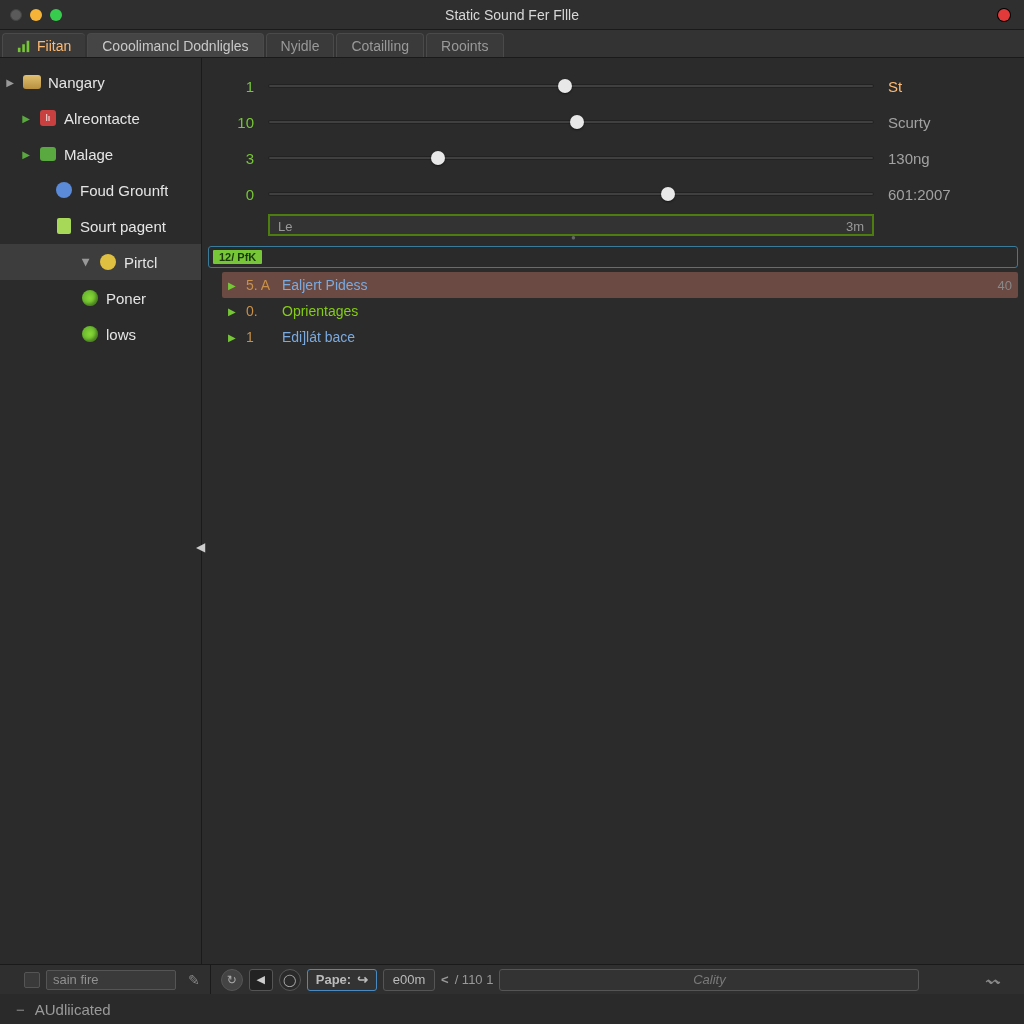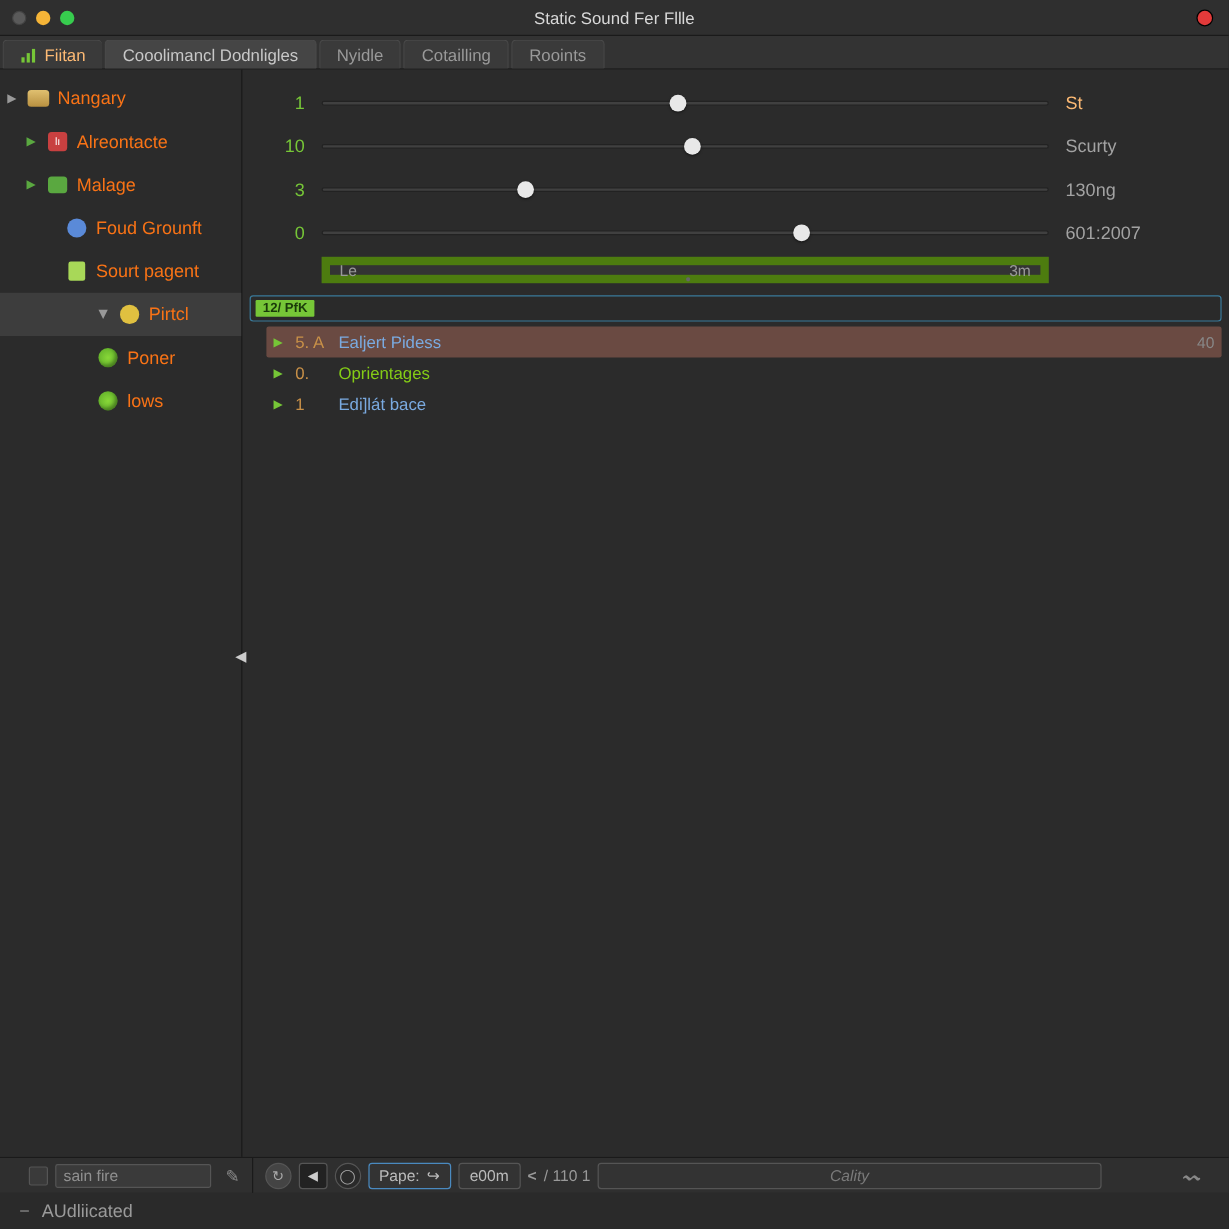--- a/index.html
+++ b/index.html
@@ -27,21 +27,21 @@
 .main { display:flex; height:calc(100% - 30px - 28px - 30px - 30px); }
 .sidebar { width:202px; background:#2b2b2b; border-right:1px solid #1a1a1a; position:relative; }
 .content { flex:1; background:#2b2b2b; display:flex; flex-direction:column; }
 
 
 .tree { padding-top:6px; }
 .tree-row { display:flex; align-items:center; height:36px; padding-left:4px; gap:6px; cursor:pointer; }
 .tree-row.selected { background:#3d3d3d; }
 .tree-arrow { width:12px; color:#999; font-size:10px; text-align:center; }
 .tree-icon { width:20px; height:20px; display:flex; align-items:center; justify-content:center; font-size:16px; }
-.tree-label { color:#f97316; font-size:15px; white-space:nowrap; overflow:hidden; }
+.tree-label { color:#e5e5e5; font-size:15px; white-space:nowrap; overflow:hidden; }
 .tree-row.lvl1 { padding-left:20px; }
 .tree-row.lvl2 { padding-left:54px; }
 .tree-row.lvl3 { padding-left:80px; }
 
 
 .ic-folder { background:linear-gradient(#e0c070,#b89040); border-radius:3px; width:18px; height:14px; }
 .ic-red { background:#c84040; border-radius:3px; width:16px; height:16px; display:flex; align-items:center; justify-content:center; color:#fff; font-size:9px; }
 .ic-green { background:#5aa840; border-radius:3px; width:16px; height:14px; }
 .ic-blue { background:#5a8ad8; border-radius:50%; width:16px; height:16px; }
 .ic-note { background:#a8d858; border-radius:2px; width:14px; height:16px; }
@@ -51,21 +51,21 @@
 
 .sliders { padding:10px 16px 4px 16px; }
 .slider-row { display:flex; align-items:center; height:36px; gap:14px; }
 .slider-val { width:36px; text-align:right; color:#76c637; font-size:15px; }
 .slider-track-wrap { flex:1; position:relative; }
 .slider-track { height:4px; background:#404040; border-radius:2px; border:1px solid #222; position:relative; }
 .slider-thumb { position:absolute; top:50%; transform:translate(-50%,-50%); width:14px; height:14px; border-radius:50%; background:#e8e8e8; box-shadow:0 1px 2px rgba(0,0,0,0.5); }
 .slider-label { width:120px; color:#a2a2a2; font-size:15px; }
 .ruler-row { display:flex; height:22px; margin-top:2px; }
 .ruler-spacer { width:50px; }
-.ruler { flex:1; background:#333; border:7px solid #4d7c0f; display:flex; align-items:center; padding:0 8px; justify-content:space-between; color:#999; font-size:13px; position:relative; }
+.ruler { flex:1; background:#333; border:2px solid #4d7c0f; display:flex; align-items:flex-end; padding:0 8px; justify-content:space-between; color:#999; font-size:13px; position:relative; }
 .ruler-tick { position:absolute; bottom:-8px; left:50%; color:#666; font-size:8px; }
 
 
 .searchbar { margin:6px 6px 0 6px; height:22px; border:1px solid #3a7a9a; border-radius:3px; background:#2a2a2a; display:flex; align-items:center; padding-left:4px; }
 .search-badge { background:#76c637; color:#1a3a0a; font-size:11px; padding:1px 6px; border-radius:1px; font-weight:600; }
 
 
 .results { margin:4px 6px 0 20px; }
 .result-row { display:flex; align-items:center; height:26px; gap:8px; padding:0 6px; }
 .result-row.hl { background:#6a4a42; border-radius:2px; }
@@ -83,21 +83,21 @@
 .bottom1 { height:30px; background:#2f2f2f; border-top:1px solid #1a1a1a; display:flex; align-items:center; padding:0 24px; gap:6px; }
 .bottom2 { height:30px; background:#2a2a2a; display:flex; align-items:center; padding:0 16px; color:#9a9a9a; font-size:15px; }
 
 .small-sq { width:16px; height:16px; background:#3a3a3a; border:1px solid #555; border-radius:2px; }
 .name-input { background:#3a3a3a; border:1px solid #555; height:20px; width:130px; padding:0 6px; color:#909090; font-size:13px; border-radius:2px; }
 .pencil { color:#888; margin-left:6px; }
 .sep-vert { width:1px; height:100%; background:#1a1a1a; margin:0 4px; }
 .btn-ic { width:22px; height:22px; border-radius:11px; background:#444; border:1px solid #555; display:flex; align-items:center; justify-content:center; color:#aaa; font-size:12px; }
 .btn-ic.dark { background:#2a2a2a; }
 .btn-play { width:24px; height:22px; background:#222; border:1px solid #555; border-radius:3px; display:flex; align-items:center; justify-content:center; color:#ccc; font-size:11px; }
-.page-box { height:22px; background:#333; border:1px solid #555; border-radius:3px; padding:0 8px; display:flex; align-items:center; gap:6px; color:#bbb; font-size:13px; }
+.page-box { height:22px; background:#333; border:1px solid #555; border-radius:3px; padding:0 8px; display:flex; align-items:center; gap:6px; color:#bbb; font-size:13px;font-weight:bold; }
 .page-box.active { border-color:#4a8ac0; }
 .zoom-input { height:22px; width:52px; background:#333; border:1px solid #555; border-radius:3px; color:#bbb; text-align:center; font-size:13px; }
 .nav-seg { display:flex; align-items:center; gap:6px; color:#999; font-size:13px; }
 .search2 { flex:1; max-width:420px; height:22px; background:#333; border:1px solid #555; border-radius:3px; padding:0 8px; color:#7a7a7a; font-size:13px; font-style:italic; display:flex; align-items:center;justify-content:center; }
 .wavy { margin-left:auto; color:#888; }
 .minus-dot { color:#888; margin-right:10px; }
 </style>
 </head>
 <body>
 

